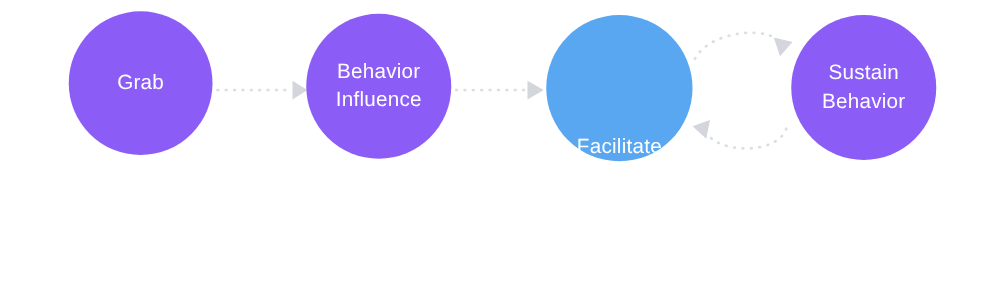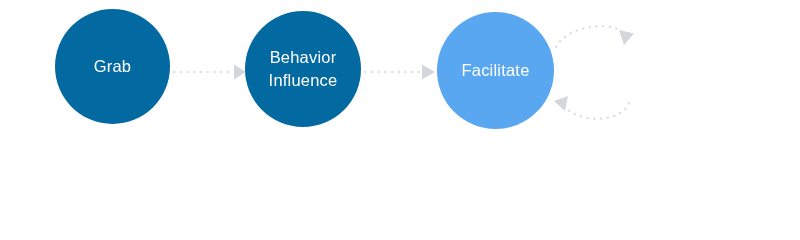--- a/index.html
+++ b/index.html
@@ -31,26 +31,26 @@
   .stage-label {
     color: #ffffff;
     font-family: "Liberation Sans", sans-serif;
     font-size: 16.5px;
     font-weight: 300;
     line-height: 23px;
     letter-spacing: 0.2px;
     text-align: center;
     white-space: nowrap;
   }
-  .stage-grey { background: #0369a1; justify-content: center; }
+  .stage-grey { background: #8b5cf6; justify-content: center; }
   .stage-blue { background: #59a6f1; }
 
   #stage-1 { left: 55px;  top: 9px;  width: 115px; height: 115px; }
   #stage-2 { left: 245px; top: 11px; width: 116px; height: 116px; }
-  #stage-3 { left: 437px; top: 12px; width: 117px; height: 117px; }
+  #stage-3 { left: 437px; top: 12px; width: 117px; height: 117px; justify-content: flex-end; }
   #stage-4 { left: 633px; top: 12px; width: 116px; height: 116px; }
 
   #connectors {
     position: absolute;
     left: 0;
     top: 0;
     width: 800px;
     height: 144px;
     pointer-events: none;
   }
@@ -99,14 +99,18 @@
 
   <div id="stage-2" class="stage stage-grey">
     <span class="stage-label">Behavior</span>
     <span class="stage-label">Influence</span>
   </div>
 
   <div id="stage-3" class="stage stage-blue">
     <span class="stage-label">Facilitate</span>
   </div>
 
+  <div id="stage-4" class="stage stage-grey">
+    <span class="stage-label">Sustain</span>
+    <span class="stage-label">Behavior</span>
+  </div>
 
 </div>
 
 </body></html>

